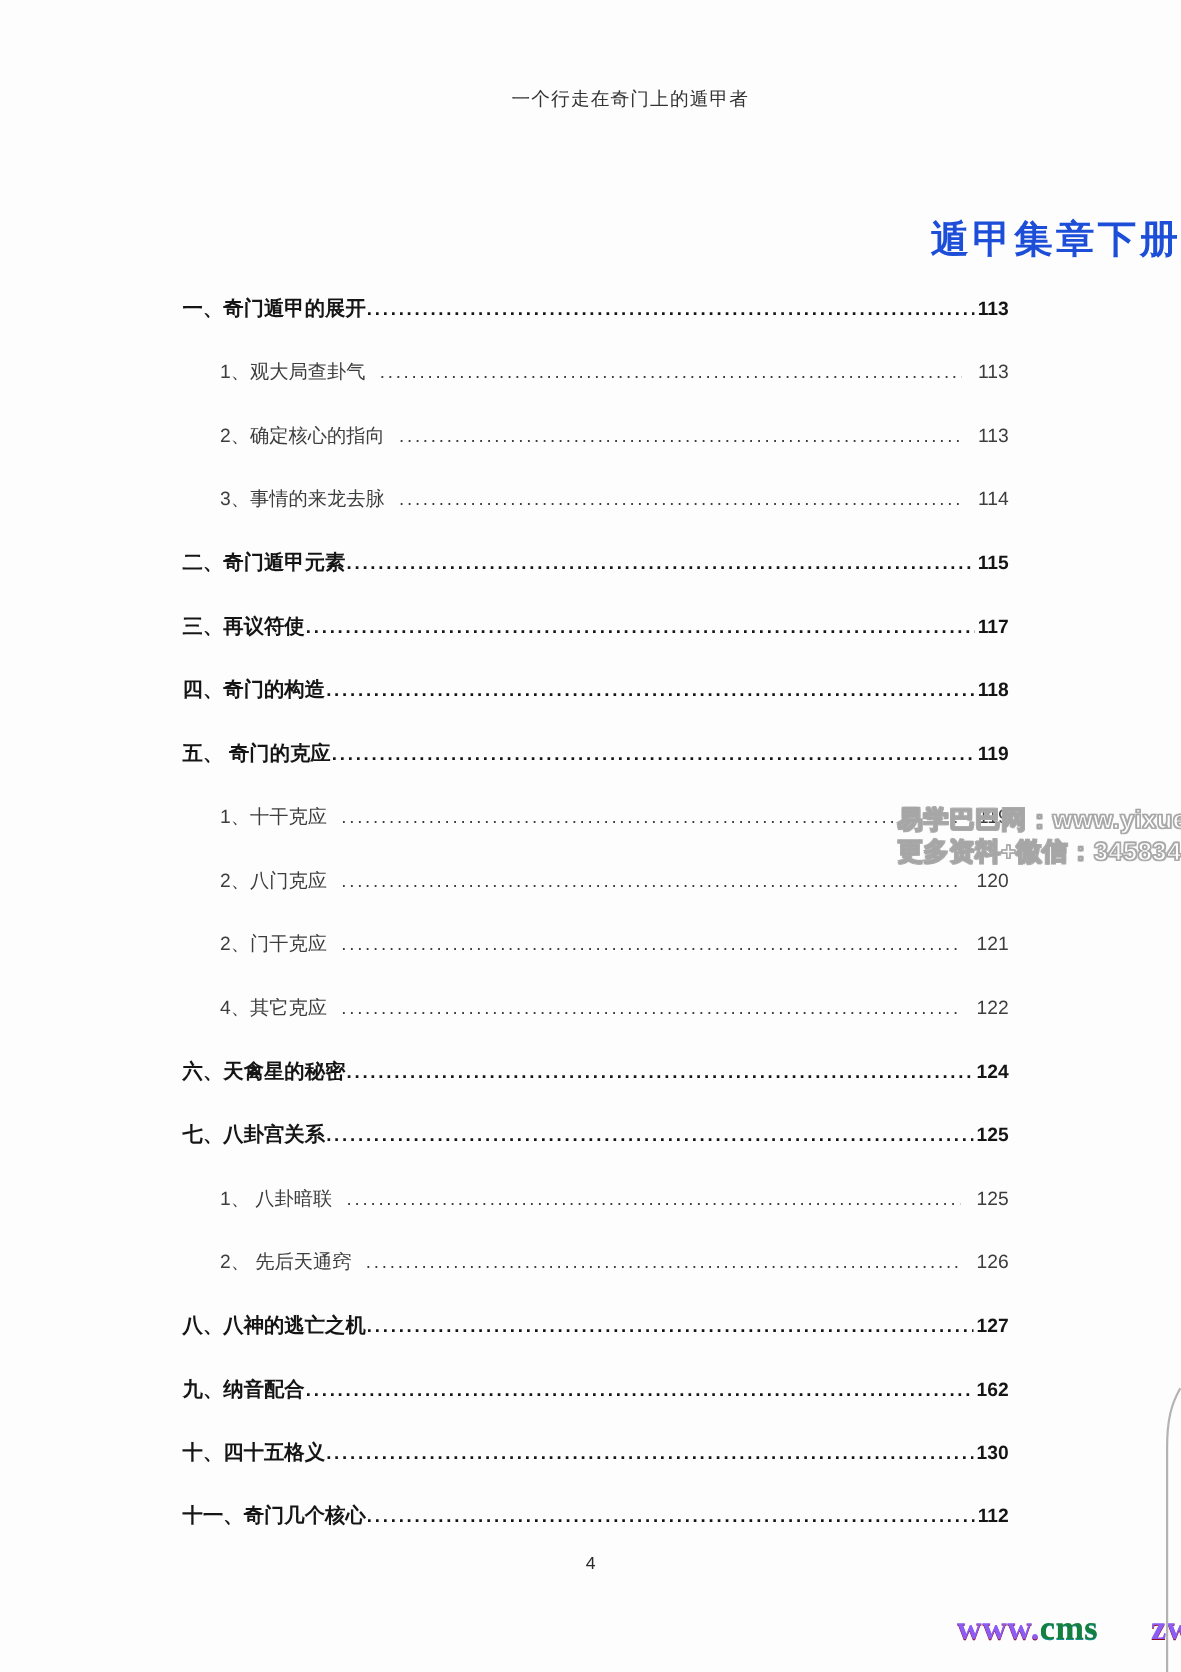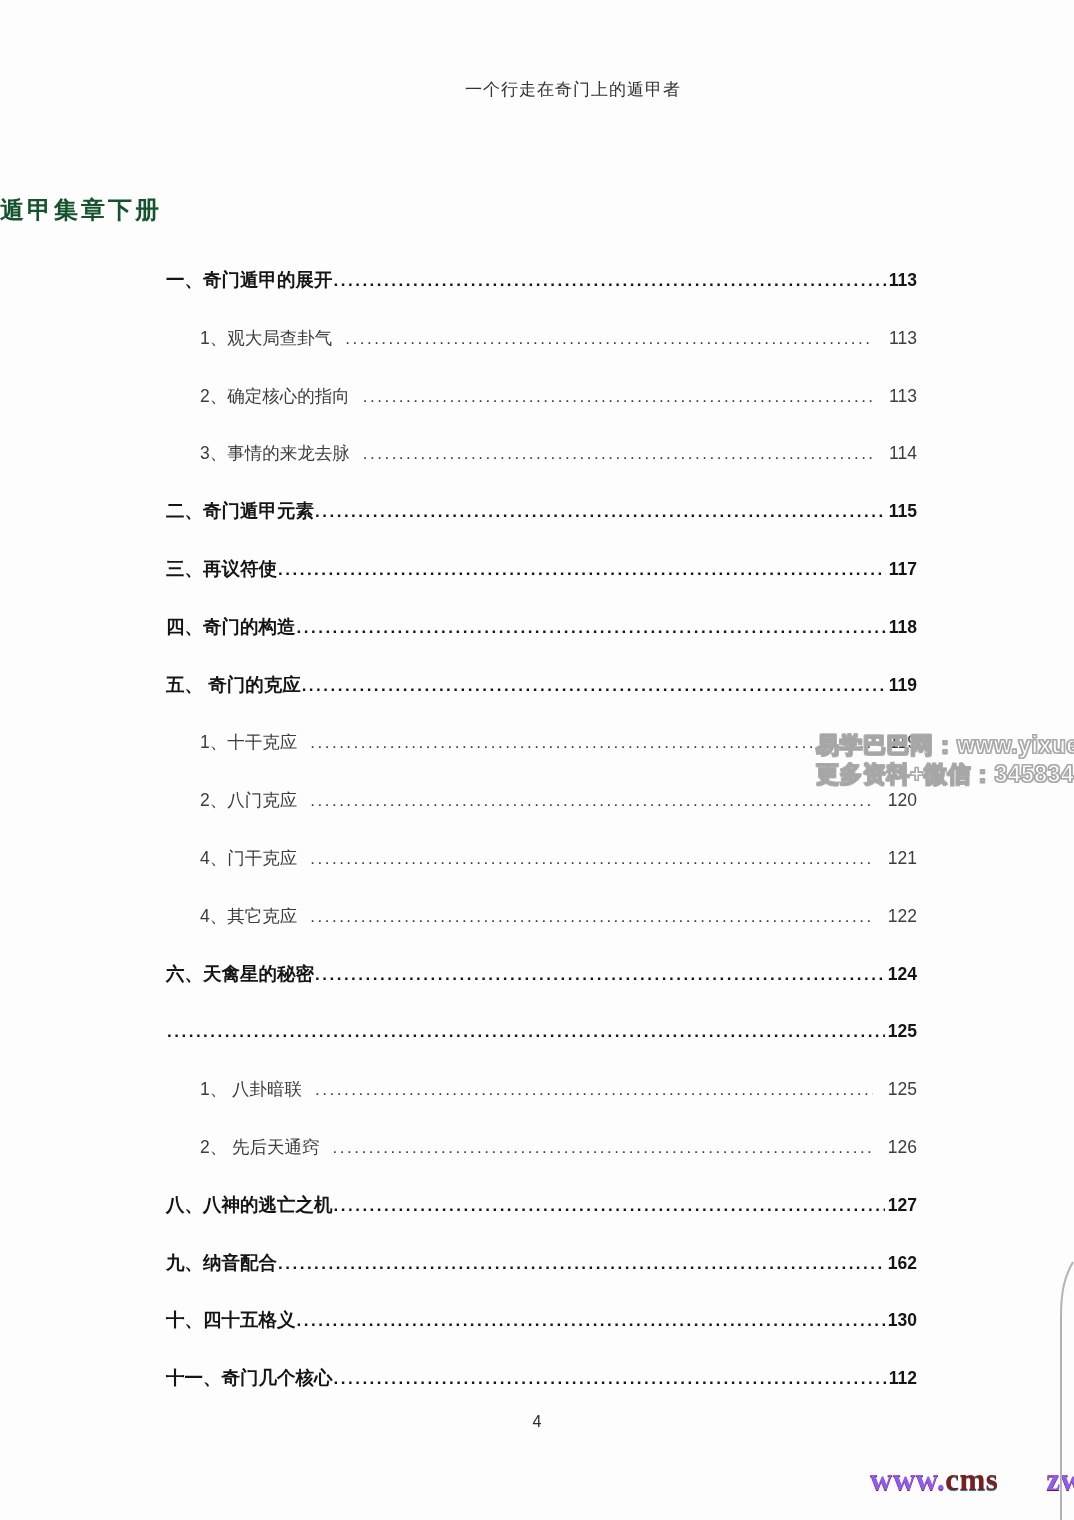--- a/index.html
+++ b/index.html
@@ -16,25 +16,25 @@
     top: 78px; left: 0; width: 100%;
     text-align: center;
     font-size: 17px;
     color: #333;
     letter-spacing: 1px;
     margin-left: 36px;
   }
   .doc-title {
     position: absolute;
     top: 194px; left: 0; width: 100%;
-    text-align: left;
-    font-size: 24px;
+    text-align: right;
+    font-size: 35px;
     font-weight: 700;
     letter-spacing: 3px;
-    color: #14532d;
+    color: #1d4ed8;
   }
   .toc {
     position: absolute;
     top: 252px;
     left: 166px;
     width: 751px;
   }
   .toc-row {
     display: flex;
     align-items: flex-start;
@@ -86,21 +86,21 @@
     position: absolute;
     top: 1462px;
     left: 822px;
     font-family: "Liberation Serif", "DejaVu Serif", serif;
     font-weight: 700;
     font-size: 31px;
     letter-spacing: 0.5px;
     white-space: nowrap;
   }
   .site-red { color: #8b5cf6; text-shadow: 0 1px 0 #8f0a20; margin-left: 48px; }
-  .site-cyan { color: #7f1d1d; text-shadow: 0 1px 0 #1b8b99; text-align: right; }
+  .site-cyan { color: #15803d; text-shadow: 0 1px 0 #1b8b99; text-align: right; }
   .page-edge {
     position: absolute;
     right: 0;
     top: 1258px;
     width: 22px;
     height: 262px;
   }
 </style>
 </head>
 <body>
@@ -154,35 +154,36 @@
       <span class="toc-label">1、十干克应</span>
       <span class="leader"></span>
       <span class="toc-page">119</span>
     </div>
   <div class="toc-row l2">
       <span class="toc-label">2、八门克应</span>
       <span class="leader"></span>
       <span class="toc-page">120</span>
     </div>
   <div class="toc-row l2">
-      <span class="toc-label">4、门干克应</span>
+      <span class="toc-label">2、门干克应</span>
       <span class="leader"></span>
       <span class="toc-page">121</span>
     </div>
   <div class="toc-row l2">
       <span class="toc-label">4、其它克应</span>
       <span class="leader"></span>
       <span class="toc-page">122</span>
     </div>
   <div class="toc-row l1">
       <span class="toc-label">六、天禽星的秘密</span>
       <span class="leader"></span>
       <span class="toc-page">124</span>
     </div>
   <div class="toc-row l1">
+      <span class="toc-label">七、八卦宫关系</span>
       <span class="leader"></span>
       <span class="toc-page">125</span>
     </div>
   <div class="toc-row l2">
       <span class="toc-label">1、 八卦暗联</span>
       <span class="leader"></span>
       <span class="toc-page">125</span>
     </div>
   <div class="toc-row l2">
       <span class="toc-label">2、 先后天通窍</span>

